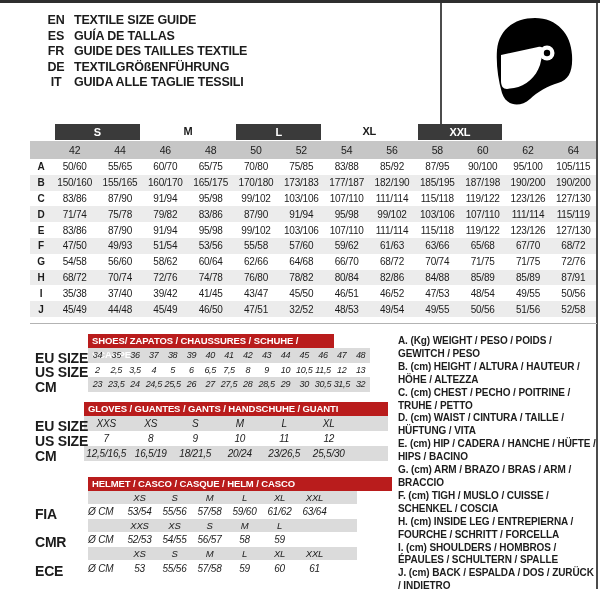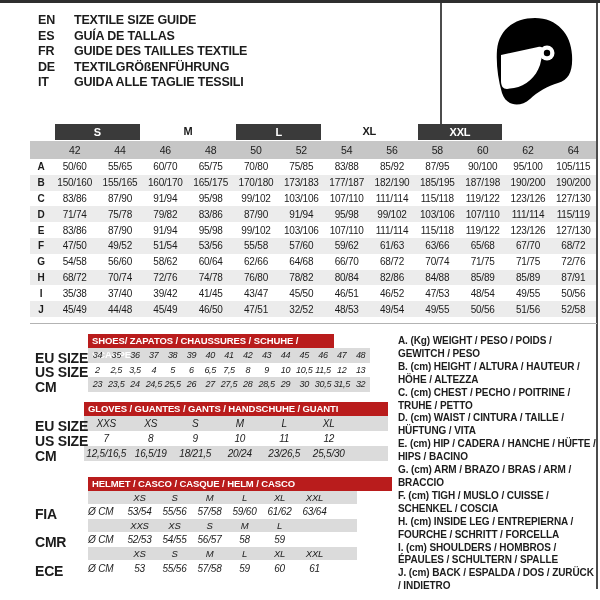--- a/index.html
+++ b/index.html
@@ -9,21 +9,21 @@
     -webkit-font-smoothing:antialiased;
   }
   
   .top-border{position:absolute;top:0;left:0;width:600px;height:3px;background:#2e2e2e;}
   .right-border{position:absolute;top:3px;left:596px;width:2px;height:586px;background:#4c4c4c;}
   .helmet-panel-border{position:absolute;top:3px;left:440px;width:2px;height:134px;background:#4c4c4c;}
   .divider{position:absolute;top:323px;left:30px;width:567px;height:1px;background:#b3b3b3;}
 
   
   .lang{position:absolute;top:13px;left:38px;font-weight:bold;font-size:12.5px;letter-spacing:-0.2px;}
-  .lang-row{display:flex;line-height:15.6px;}
+  .lang-row{display:flex;line-height:15.6px;text-align:center;}
   .lang-code{width:36px;}
 
   .helmet-svg{position:absolute;left:489px;top:15px;}
 
   
   .tt{position:absolute;left:30px;top:122px;width:566px;font-size:10px;letter-spacing:-0.2px;}
   .tt-row{display:grid;grid-template-columns:22px repeat(12,1fr);align-items:center;text-align:center;}
   .tt-groups{height:19px;}
   .gcell{font-weight:bold;font-size:11px;}
   .g-dark{background:#3a3a3a;color:#fff;height:16px;line-height:16px;margin:1px 3px;}
@@ -191,21 +191,21 @@
         <div>107/110</div>
         <div>111/114</div>
         <div>115/118</div>
         <div>119/122</div>
         <div>123/126</div>
         <div>127/130</div>
       </div>
       <div class="tt-row tt-data stripe">
         <div class="tt-label">F</div>
         <div>47/50</div>
-        <div>49/52</div>
+        <div>49/93</div>
         <div>51/54</div>
         <div>53/56</div>
         <div>55/58</div>
         <div>57/60</div>
         <div>59/62</div>
         <div>61/63</div>
         <div>63/66</div>
         <div>65/68</div>
         <div>67/70</div>
         <div>68/72</div>

